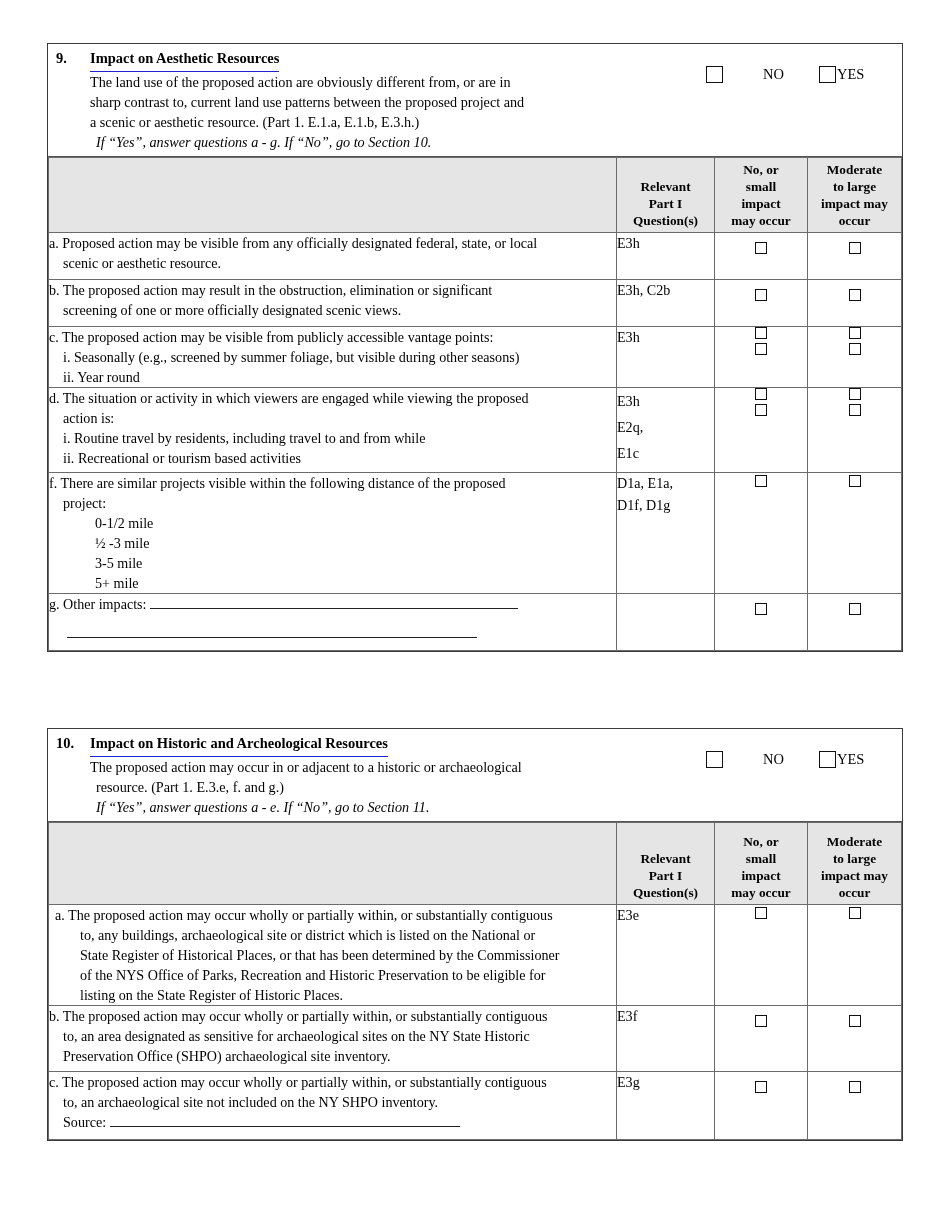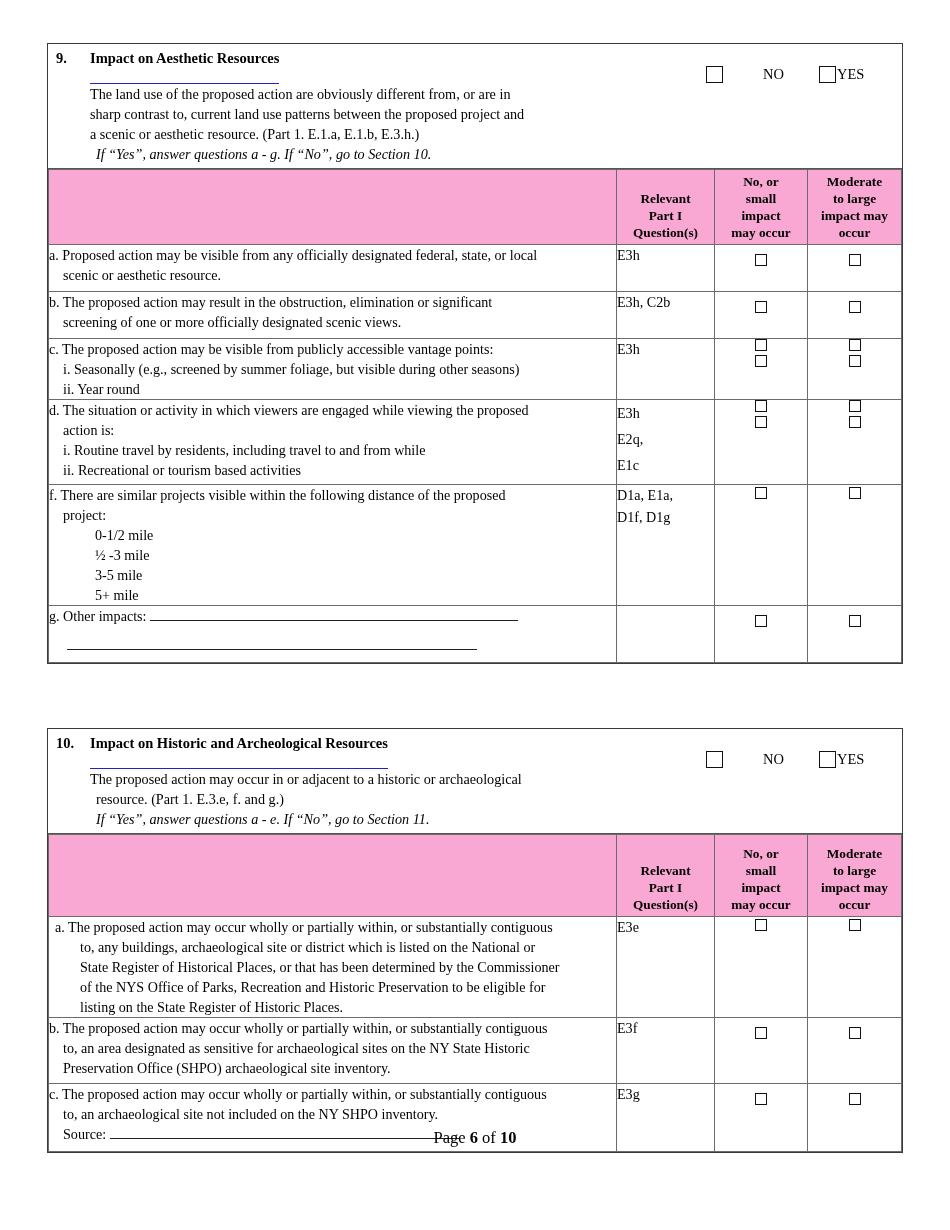--- a/index.html
+++ b/index.html
@@ -61,21 +61,21 @@
     font-size: 14.5px;
     width: 34px;
     flex: 0 0 34px;
   }
   .sec-title {
     font-weight: bold;
     font-size: 14.5px;
     border-bottom: 1.6px solid #2222cc;
     display: inline-block;
     line-height: 1.15;
-    padding-bottom: 16px;
+    padding-bottom: 4px;
   }
   .sec-body {
     margin-left: 34px;
     font-size: 14.2px;
     line-height: 1.42;
   }
   .sec-italic {
     margin-left: 34px;
     font-size: 14.2px;
     font-style: italic;
@@ -117,21 +117,21 @@
     padding: 0;
     box-sizing: border-box;
   }
   table.grid th {
     font-weight: bold;
     font-size: 13.3px;
     line-height: 1.28;
     text-align: center;
     vertical-align: bottom;
     padding: 3px 2px 3px 2px;
-    background: #f9a8d4;
+    background: #e5e5e5;
   }
   th.th-blank {
     background: #eae7dc;
     border-left: none;
   }
   .hdr-9 th.th-blank { height: 72px; }
   .hdr-10 th.th-blank { height: 82px; }
 
   td.q {
     padding: 6px 6px 7px 10px;
@@ -431,17 +431,14 @@
           </td>
           <td class="rel">E3g</td>
           <td class="chk"><span class="cb cb-top"></span></td>
           <td class="chk"><span class="cb cb-top"></span></td>
         </tr>
 
       </tbody>
     </table>
   </div>
 
-  <div class="footer">
-    <span>Page </span><b>6</b><span> of </span><b>10</b>
-  </div>
 
 </div>
 
 </body></html>

